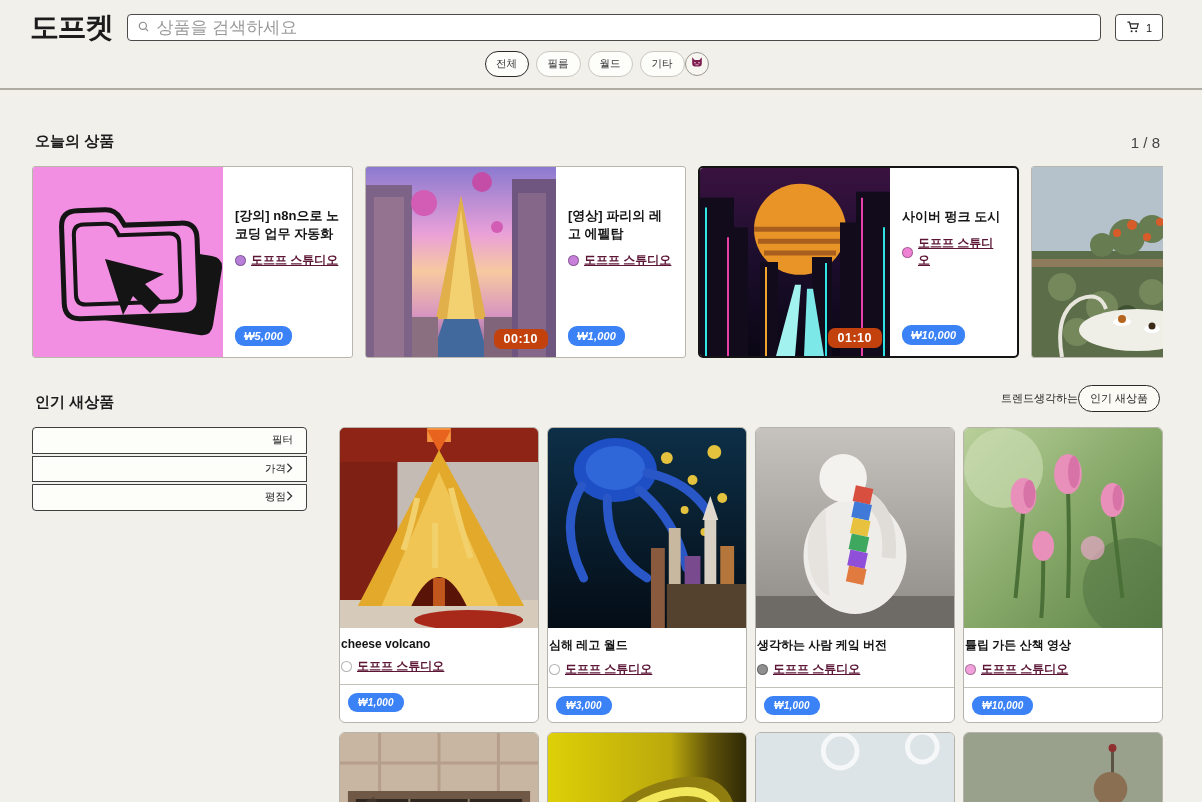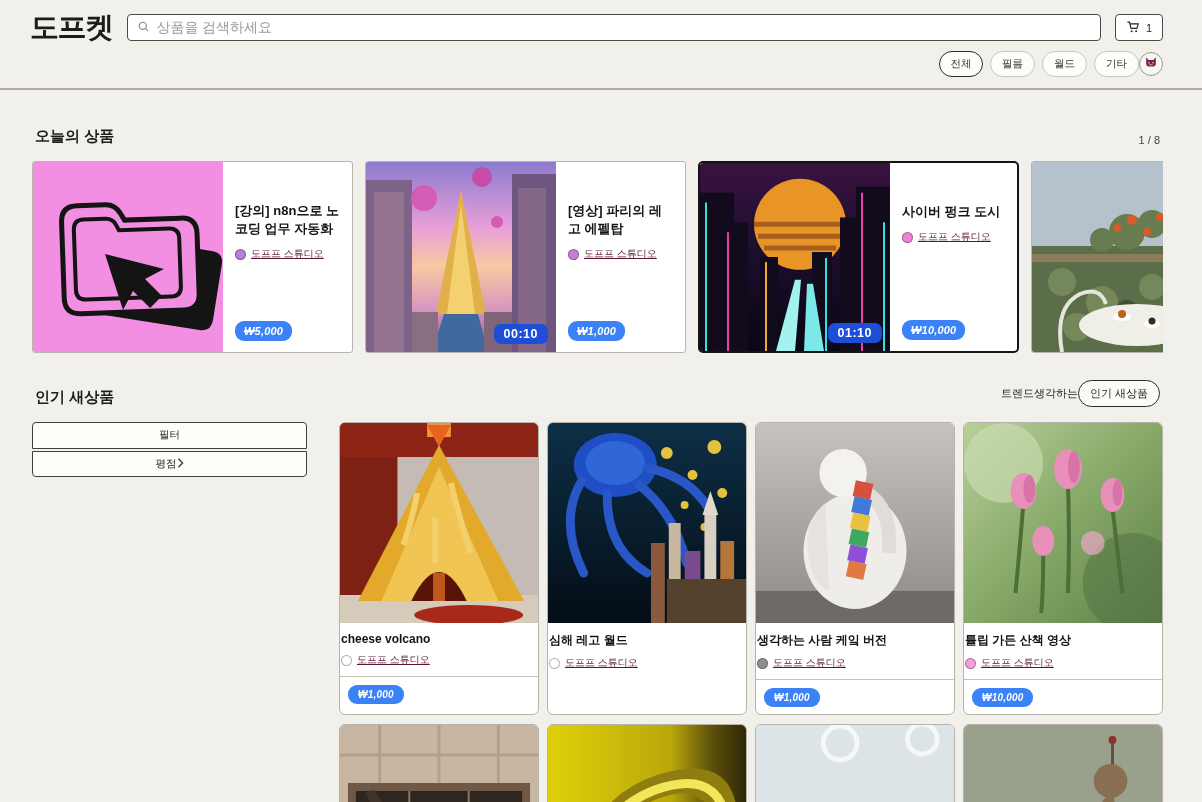--- a/index.html
+++ b/index.html
@@ -9,62 +9,62 @@
     font-family: "Liberation Sans", "DejaVu Sans", sans-serif;
     color: #1c1c1c;
     overflow: hidden;
     position: relative;
   }
   
   .header-top { display: flex; align-items: center; gap: 14px; padding: 13px 39px 0 30px; }
   .logo { font-size: 29px; font-weight: 900; letter-spacing: -1.5px; line-height: 1; cursor: pointer; font-family: Liberation Serif, serif; }
   .search-box { flex: 1; display: flex; align-items: center; gap: 7px; background: #fff;
     border: 1px solid #4a4a4a; border-radius: 4px; height: 27px; padding: 0 9px; }
-  .search-box input { border: 0; outline: none; flex: 1; font-size: 14px; background: transparent;
-    font-family: Liberation Serif, serif; color: #333; }
+  .search-box input { border: 0; outline: none; flex: 1; font-size: 17px; background: transparent;
+    font-family: Liberation Sans, sans-serif; color: #333; }
   .search-box input::placeholder { color: #9a9a9a; }
   .cart-btn { display: flex; align-items: center; gap: 6px; height: 27px; padding: 0 10px;
     background: #fff; border: 1px solid #4a4a4a; border-radius: 4px; font-size: 11px; color: #222;
     cursor: pointer; font-family: inherit; }
-  .header-bottom { display: flex; justify-content: flex-end; align-items: center; padding: 9px 39px 10px 30px; }
+  .header-bottom { display: flex; justify-content: center; align-items: center; padding: 9px 39px 10px 30px; }
   .chips { display: flex; gap: 7px; }
   .chip { background: #fdfdfa; border: 1px solid #c9c7c0; border-radius: 13px; padding: 5px 11px;
     font-size: 10.5px; color: #333; cursor: pointer; font-family: inherit; }
   .chip.selected { border: 1.5px solid #2a2a2a; padding: 4.5px 10.5px; }
   .avatar { width: 24px; height: 24px; border-radius: 50%; border: 1px solid #9a988f; background: #f7f6f1;
     display: grid; place-items: center; cursor: pointer; }
   .top-divider { height: 2px; background: #aeaca3; margin-top: 1px; }
   
   .content { padding: 0 39px 0 32px; }
   .section-head { display: flex; justify-content: space-between; align-items: flex-end; margin: 27px 3px 15px; }
   .section-title { font-size: 15px; font-weight: 700; }
-  .pagination { font-size: 11px; color: #444; margin-top: 17px; }
+  .pagination { font-size: 15px; color: #444; margin-top: 17px; }
   
   .carousel { display: flex; gap: 12px; overflow: hidden; }
   .fcard { flex: 0 0 321px; height: 192px; background: #fff; border: 1px solid #b8b6ad; border-radius: 3px;
     display: flex; overflow: hidden; cursor: pointer; }
   .fcard.highlighted { border: 2.5px solid #141414; border-radius: 5px; }
   .fthumb { width: 190px; flex-shrink: 0; position: relative; background: #ddd; }
   .fthumb svg { display: block; width: 100%; height: 100%; }
   .finfo { flex: 1; padding: 12px 12px 11px; display: flex; flex-direction: column; align-items: flex-start; }
   .ftitle { font-size: 13px; font-weight: 600; line-height: 1.4; color: #141414; margin-top: 28px; }
   .seller { display: flex; align-items: center; gap: 5px; margin-top: 9px; }
   .seller-dot { width: 11px; height: 11px; border-radius: 50%; border: 1px solid rgba(0,0,0,0.3); background: #fff; flex-shrink: 0; }
-  .seller-link { font-size: 10px; color: #5c1535; text-decoration: underline; font-weight: 400; cursor: pointer; }
+  .seller-link { font-size: 12px; color: #5c1535; text-decoration: underline; font-weight: 700; cursor: pointer; }
   .price-badge { margin-top: auto; background: #3b82f6; color: #fff; font-size: 11px; font-weight: 600;
     padding: 4px 9px; border-radius: 9px; letter-spacing: 0.2px; font-style: italic; }
-  .duration { position: absolute; right: 8px; bottom: 8px; background: #1d4ed8; color: #fff;
+  .duration { position: absolute; right: 8px; bottom: 8px; background: #c2410c; color: #fff;
     font-size: 12.5px; font-weight: 700; padding: 3px 10px; border-radius: 7px; letter-spacing: 0.5px; }
   
   .tabs { display: flex; align-items: center; }
   .tab { font-size: 11px; color: #222; background: none; border: 0; cursor: pointer; font-family: inherit; }
   .tab.selected { border: 1.5px solid #2a2a2a; border-radius: 14px; padding: 5px 11px; background: #fbfaf5; }
   .popular-body { display: flex; gap: 32px; align-items: flex-start; margin-top: 11px; }
   .filter-panel { width: 275px; flex-shrink: 0; display: flex; flex-direction: column; gap: 2px; }
-  .filter-row { background: #fdfdfa; border: 1px solid #3f3f3f; display: flex; justify-content: center;
+  .filter-row { background: #fdfdfa; border: 1px solid #3f3f3f; display: flex; justify-content: flex-end;
     align-items: center; padding: 0 13px; height: 26.5px; font-size: 10.5px; color: #222; cursor: pointer; }
   .filter-row:first-child { border-radius: 4px 4px 0 0; cursor: default; }
   .filter-row:last-child { border-radius: 0 0 4px 4px; }
   .grid { flex: 1; display: grid; grid-template-columns: repeat(4, 200px); gap: 9px 8px; }
   .pcard { width: 200px; background: #fff; border: 1px solid #b5b3aa; border-radius: 6px; overflow: hidden;
     display: flex; flex-direction: column; cursor: pointer; }
   .pthumb { height: 200px; flex-shrink: 0; background: #ddd; }
   .pthumb svg { display: block; width: 100%; height: 100%; }
   .pinfo { padding: 9px 1px 9px; }
   .ptitle { font-size: 12px; font-weight: 600; color: #141414; }
@@ -282,20 +282,28 @@
       </div>
     </div>
 
     <div class="popular-body">
 
       <aside class="filter-panel">
         <div class="filter-row">
           <span>필터</span>
         </div>
         <div class="filter-row">
+          <span>가격</span>
+          <span>
+            <svg viewBox="0 0 10 14" width="7" height="10" fill="none" stroke="#333" stroke-width="1.8">
+                <path d="M2 1 l6 6 -6 6"></path>
+              </svg>
+          </span>
+        </div>
+        <div class="filter-row">
           <span>평점</span>
           <span>
             <svg viewBox="0 0 10 14" width="7" height="10" fill="none" stroke="#333" stroke-width="1.8">
                 <path d="M2 1 l6 6 -6 6"></path>
               </svg>
           </span>
         </div>
       </aside>
 
       <div class="grid">
@@ -367,20 +375,23 @@
               <polygon points="164,68 156,92 172,92" fill="#e0d8cc"></polygon>
               <rect x="120" y="156" width="80" height="44" fill="#54422f"></rect>
             </svg>
           </div>
           <div class="pinfo">
             <div class="ptitle">심해 레고 월드</div>
             <div class="seller">
               <span class="seller-dot" style="background-color: rgb(255, 255, 255);"></span>
               <a class="seller-link">도프프 스튜디오</a>
             </div>
+          </div>
+          <div class="pprice">
+            <span class="price-badge">₩3,000</span>
           </div>
         </article>
 
         <article class="pcard">
           <div class="pthumb">
             <svg viewBox="0 0 200 200" preserveAspectRatio="none">
               <defs>
                   <linearGradient id="g-th" x1="0" y1="0" x2="0" y2="1">
                 <stop offset="0" stop-color="#c6c2be"></stop>
                     <stop offset="1" stop-color="#8e8a86"></stop>

